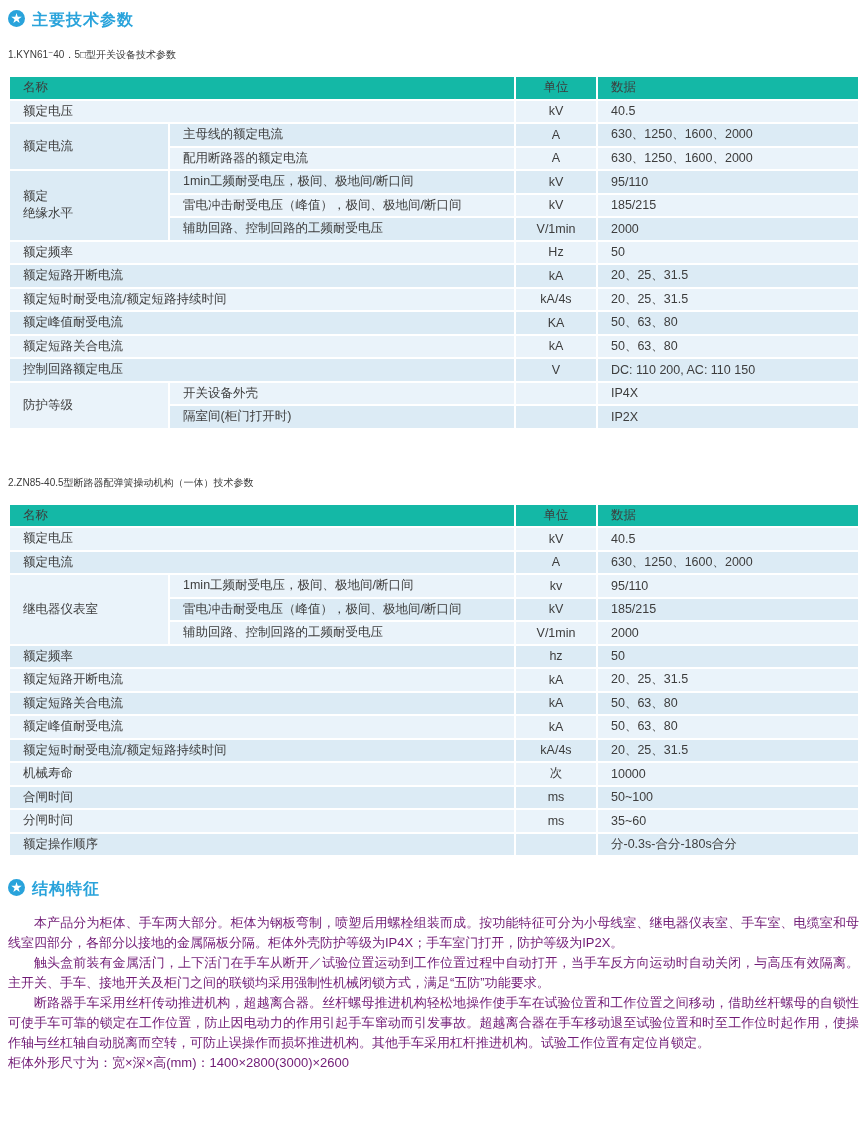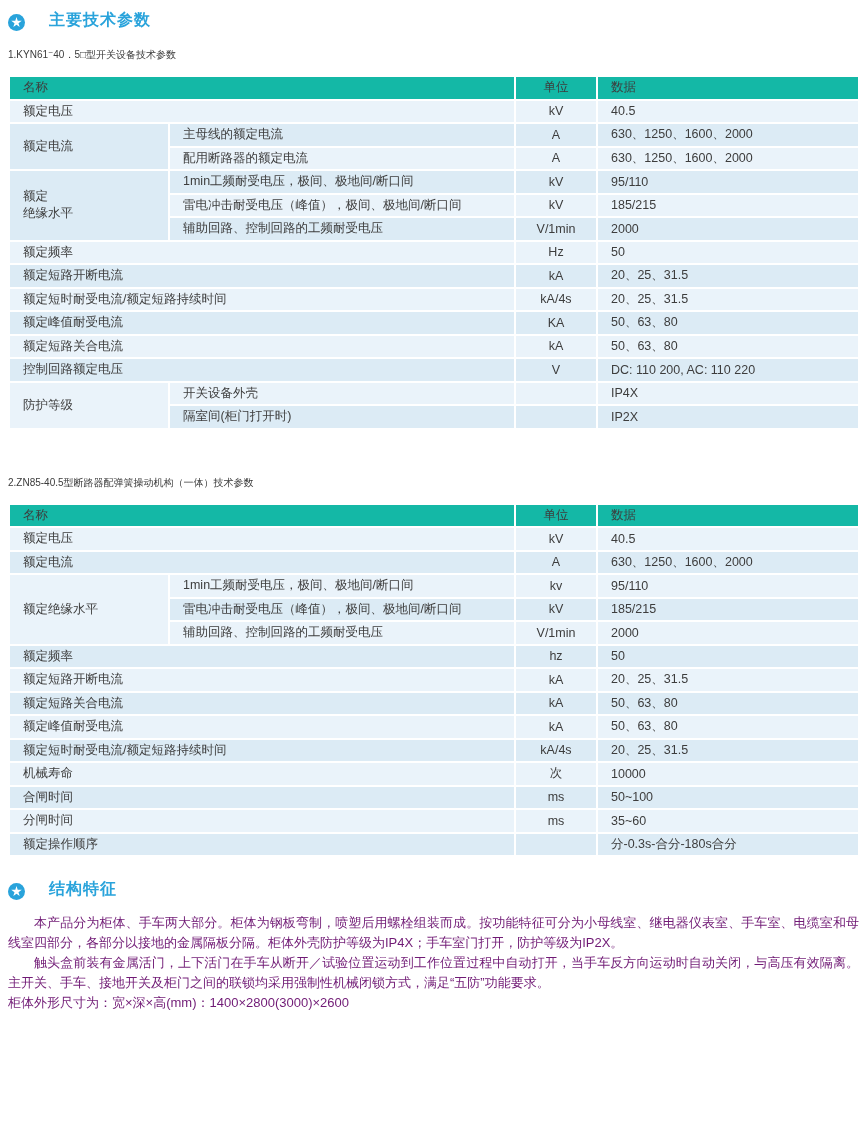--- a/index.html
+++ b/index.html
@@ -6,21 +6,21 @@
   html,body { margin:0; padding:0; }
   body {
     width:867px; height:1138px; overflow:hidden;
     background:#ffffff;
     font-family:"Liberation Sans","DejaVu Sans",sans-serif;
     color:#3a3a3a;
   }
   .page { padding:8px 8px 0 8px; }
 
   
-  .section-header { display:flex; align-items:flex-end; gap:24px; margin:2px 0 0 0; }
+  .section-header { display:flex; align-items:flex-start; gap:7px; margin:2px 0 0 0; }
   .section-header h2 {
     margin:0; font-size:16px; font-weight:bold; color:#29a3db; letter-spacing:1px;
   }
   .flower-icon {
     width:17px; height:17px; border-radius:50%; background:#29a3db;
     position:relative; flex:0 0 auto;
   }
   .flower-icon::before {
     content:""; position:absolute; inset:3px; background:#ffffff;
     clip-path:polygon(50% 0%,61% 35%,98% 35%,68% 57%,79% 91%,50% 70%,21% 91%,32% 57%,2% 35%,39% 35%);
@@ -141,21 +141,21 @@
           <td class="data">50、63、80</td>
         </tr>
         <tr class="even">
           <td class="name" colspan="2">额定短路关合电流</td>
           <td class="unit">kA</td>
           <td class="data">50、63、80</td>
         </tr>
         <tr class="odd">
           <td class="name" colspan="2">控制回路额定电压</td>
           <td class="unit">V</td>
-          <td class="data">DC: 110  200,  AC: 110  220</td>
+          <td class="data">DC: 110  200,  AC: 110  150</td>
         </tr>
         <tr class="even">
           <td class="name" rowspan="2">防护等级</td>
           <td class="sub">开关设备外壳</td>
           <td class="unit"></td>
           <td class="data">IP4X</td>
         </tr>
         <tr class="odd">
           <td class="sub">隔室间(柜门打开时)</td>
           <td class="unit"></td>
@@ -186,21 +186,21 @@
           <td class="name" colspan="2">额定电压</td>
           <td class="unit">kV</td>
           <td class="data">40.5</td>
         </tr>
         <tr class="odd">
           <td class="name" colspan="2">额定电流</td>
           <td class="unit">A</td>
           <td class="data">630、1250、1600、2000</td>
         </tr>
         <tr class="even">
-          <td class="name" rowspan="3">额定绝缘水平</td>
+          <td class="name" rowspan="3">继电器仪表室</td>
           <td class="sub">1min工频耐受电压，极间、极地间/断口间</td>
           <td class="unit">kv</td>
           <td class="data">95/110</td>
         </tr>
         <tr class="odd">
           <td class="sub">雷电冲击耐受电压（峰值），极间、极地间/断口间</td>
           <td class="unit">kV</td>
           <td class="data">185/215</td>
         </tr>
         <tr class="even">
@@ -260,18 +260,19 @@
 
   <div class="section-header">
     <span class="flower-icon"></span>
     <h2>结构特征</h2>
   </div>
 
   <div class="structure-text">
 
   <p>本产品分为柜体、手车两大部分。柜体为钢板弯制，喷塑后用螺栓组装而成。按功能特征可分为小母线室、继电器仪表室、手车室、电缆室和母线室四部分，各部分以接地的金属隔板分隔。柜体外壳防护等级为IP4X；手车室门打开，防护等级为IP2X。</p>
       <p>触头盒前装有金属活门，上下活门在手车从断开／试验位置运动到工作位置过程中自动打开，当手车反方向运动时自动关闭，与高压有效隔离。主开关、手车、接地开关及柜门之间的联锁均采用强制性机械闭锁方式，满足“五防”功能要求。</p>
+      <p>断路器手车采用丝杆传动推进机构，超越离合器。丝杆螺母推进机构轻松地操作使手车在试验位置和工作位置之间移动，借助丝杆螺母的自锁性可使手车可靠的锁定在工作位置，防止因电动力的作用引起手车窜动而引发事故。超越离合器在手车移动退至试验位置和时至工作位时起作用，使操作轴与丝杠轴自动脱离而空转，可防止误操作而损坏推进机构。其他手车采用杠杆推进机构。试验工作位置有定位肖锁定。</p>
     </div>
   <div class="structure-text" style="margin-top:0;">
     <p class="no-indent">柜体外形尺寸为：宽×深×高(mm)：1400×2800(3000)×2600</p>
   </div>
 
 </div>
 
 </body></html>

